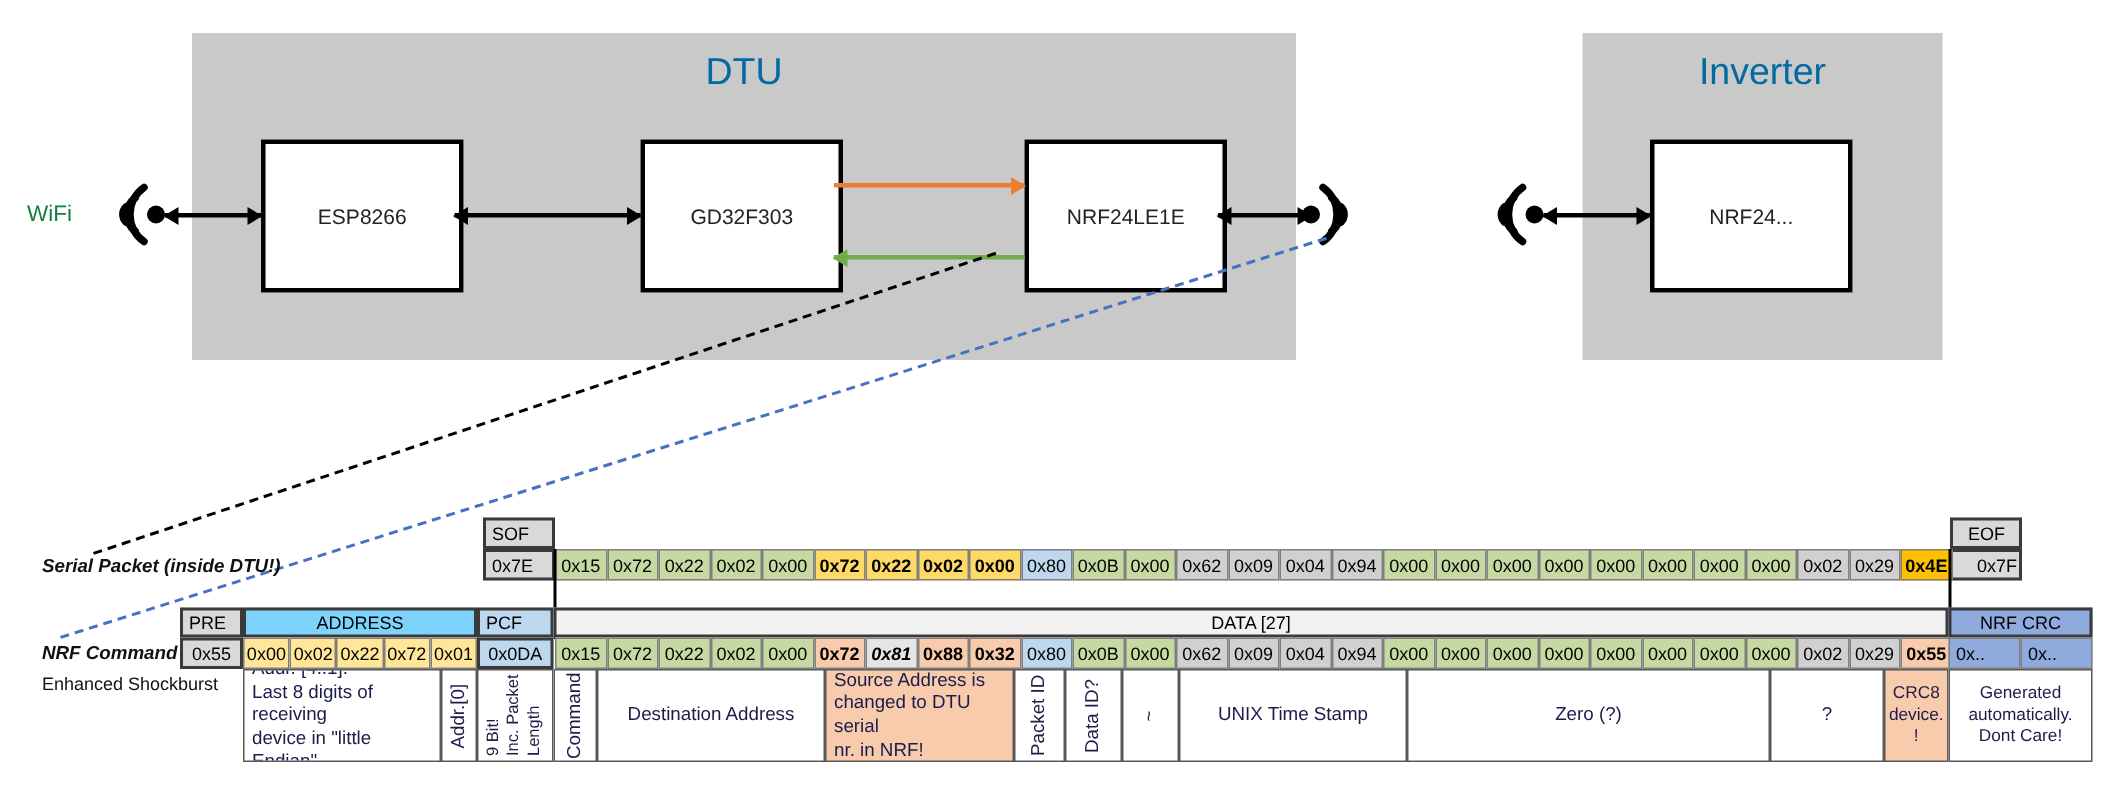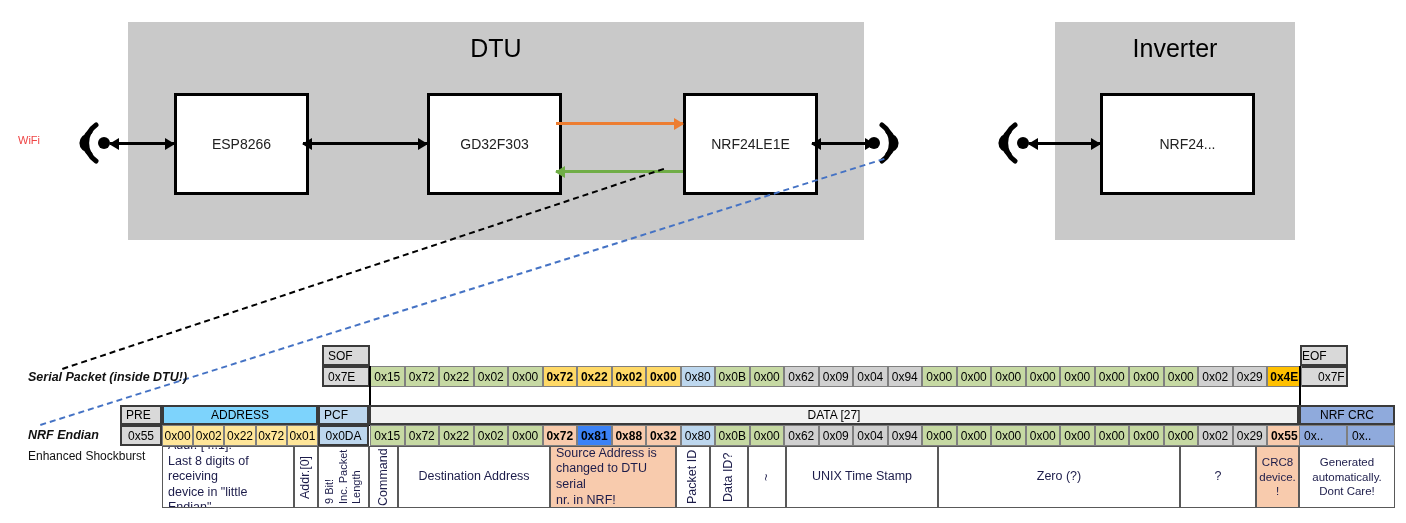--- a/index.html
+++ b/index.html
@@ -1,38 +1,38 @@
 <!DOCTYPE html>
 <html><head>
 <meta charset="utf-8">
 <style>
   html,body{margin:0;padding:0;background:#ffffff;}
   body{width:1406px;height:523px;position:relative;overflow:hidden;
        font-family:"Liberation Sans",sans-serif;color:#000;}
 
   
   .enclosure{position:absolute;background:#c9c9c9;}
-  .enclosure-title{position:absolute;width:100%;text-align:center;font-size:25px;color:#000000;}
+  .enclosure-title{position:absolute;width:100%;text-align:center;font-size:25px;color:#0369a1;}
   .chip{position:absolute;background:#fff;border:3px solid #000;
         display:flex;align-items:center;justify-content:center;
         font-size:14px;color:#222;}
 
   .harrow{position:absolute;height:3px;background:#000;}
   .harrow:before,.harrow:after{content:"";position:absolute;top:50%;
         width:0;height:0;border-top:6px solid transparent;border-bottom:6px solid transparent;}
   .harrow:before{left:-1px;transform:translateY(-50%);border-right:10px solid #000;}
   .harrow:after{right:-1px;transform:translateY(-50%);border-left:10px solid #000;}
   .harrow.right-only:before{display:none;}
   .harrow.left-only:after{display:none;}
   .harrow.orange{background:#ed7d31;}
   .harrow.orange:after{border-left-color:#ed7d31;}
   .harrow.green{background:#70ad47;}
   .harrow.green:before{border-right-color:#70ad47;}
 
-  .wifi-label{position:absolute;font-size:11px;color:#ef4444;}
+  .wifi-label{position:absolute;font-size:15px;color:#15803d;}
   .antenna{position:absolute;width:46px;height:56px;}
 
   .dashline{position:absolute;height:0;border-top:2px dashed #000;
             transform-origin:0 0;}
   .dashline.blue{border-top:2px dashed #4472c4;}
 
   
   .row-label{position:absolute;font-size:12.5px;font-style:italic;font-weight:bold;color:#111;}
   .row-label.plain{font-style:normal;font-weight:normal;font-size:12px;}
 
@@ -58,21 +58,21 @@
   <div class="enclosure-title" style="top:12px;">DTU</div>
 </div>
 
 <div class="chip" style="left:174px;top:93px;width:129px;height:96px;">ESP8266</div>
 <div class="chip" style="left:427px;top:93px;width:129px;height:96px;">GD32F303</div>
 <div class="chip" style="left:683px;top:93px;width:129px;height:96px;">NRF24LE1E</div>
 
 <div class="enclosure" style="left:1055px;top:22px;width:240px;height:218px;">
   <div class="enclosure-title" style="top:12px;">Inverter</div>
 </div>
-<div class="chip" style="left:1100px;top:93px;width:129px;height:96px;padding-left:20px;">NRF24...</div>
+<div class="chip" style="left:1100px;top:93px;width:129px;height:96px;">NRF24...</div>
 
 <div class="wifi-label" style="left:18px;top:134px;">WiFi</div>
 
 <svg class="antenna" style="left:66px;top:115px;" viewBox="0 0 46 56">
   <g fill="none" stroke="#000" stroke-width="5" stroke-linecap="round">
     <path d="M30 10 A22 22 0 0 0 30 46"></path>
     <path d="M24 17 A14 14 0 0 0 24 39"></path>
     <path d="M18 23 A7 7 0 0 0 18 33"></path>
   </g>
   <circle cx="38" cy="28" r="6" fill="#000"></circle>
@@ -104,21 +104,21 @@
 <div class="harrow" style="left:1029px;top:142px;width:71px;"></div>
 
 <div class="dashline" style="left:62px;top:368px;width:634px;transform:rotate(-18.4deg);"></div>
 <div class="dashline blue" style="left:40px;top:424px;width:885px;transform:rotate(-17.5deg);"></div>
 
 <div class="row-label" style="left:28px;top:370px;">Serial Packet (inside DTU!)</div>
 
 <div class="cell thick" style="left:322px;top:345px;width:48px;height:21px;background:#d9d9d9;justify-content:flex-start;padding-left:4px;">SOF</div>
 <div class="cell thick" style="left:322px;top:366px;width:48px;height:21px;background:#d9d9d9;justify-content:flex-start;padding-left:4px;">0x7E</div>
 
-<div class="cell thick" style="left:1300px;top:345px;width:48px;height:21px;background:#d9d9d9;justify-content:flex-start;padding-left:0;">EOF</div>
+<div class="cell thick" style="left:1300px;top:345px;width:48px;height:21px;background:#d9d9d9;justify-content:flex-start;padding-left:10px;">EOF</div>
 <div class="cell thick" style="left:1300px;top:366px;width:48px;height:21px;background:#d9d9d9;justify-content:flex-start;padding-left:16px;">0x7F</div>
 
 <div id="serial-bytes">
     <div class="cell" style="left: 370px; top: 366px; width: 34.5px; height: 21px; background: rgb(198, 217, 163);">0x15</div>
     <div class="cell" style="left: 404.5px; top: 366px; width: 34.5px; height: 21px; background: rgb(198, 217, 163);">0x72</div>
     <div class="cell" style="left: 439px; top: 366px; width: 34.5px; height: 21px; background: rgb(198, 217, 163);">0x22</div>
     <div class="cell" style="left: 473.5px; top: 366px; width: 34.5px; height: 21px; background: rgb(198, 217, 163);">0x02</div>
     <div class="cell" style="left: 508px; top: 366px; width: 34.5px; height: 21px; background: rgb(198, 217, 163);">0x00</div>
     <div class="cell bold" style="left: 542.5px; top: 366px; width: 34.5px; height: 21px; background: rgb(255, 217, 102);">0x72</div>
     <div class="cell bold" style="left: 577px; top: 366px; width: 34.5px; height: 21px; background: rgb(255, 217, 102);">0x22</div>
@@ -140,21 +140,21 @@
     <div class="cell" style="left: 1129px; top: 366px; width: 34.5px; height: 21px; background: rgb(198, 217, 163);">0x00</div>
     <div class="cell" style="left: 1163.5px; top: 366px; width: 34.5px; height: 21px; background: rgb(198, 217, 163);">0x00</div>
     <div class="cell" style="left: 1198px; top: 366px; width: 34.5px; height: 21px; background: rgb(208, 208, 208);">0x02</div>
     <div class="cell" style="left: 1232.5px; top: 366px; width: 34.5px; height: 21px; background: rgb(208, 208, 208);">0x29</div>
     <div class="cell bold" style="left: 1267px; top: 366px; width: 34.5px; height: 21px; background: rgb(255, 192, 0);">0x4E</div>
   </div>
 
 <div class="vconn" style="left:369px;top:366px;height:60px;"></div>
 <div class="vconn" style="left:1299px;top:366px;height:60px;"></div>
 
-<div class="row-label" style="left:28px;top:428px;">NRF Endian</div>
+<div class="row-label" style="left:28px;top:428px;">NRF Command</div>
 <div class="row-label plain" style="left:28px;top:449px;">Enhanced Shockburst</div>
 
 <div class="cell thick" style="left:120px;top:405px;width:42px;height:20px;background:#d9d9d9;justify-content:flex-start;padding-left:4px;">PRE</div>
 <div class="cell thick" style="left:162px;top:405px;width:156px;height:20px;background:#7dd3fc;">ADDRESS</div>
 <div class="cell thick" style="left:318px;top:405px;width:51px;height:20px;background:#bdd7ee;justify-content:flex-start;padding-left:4px;">PCF</div>
 <div class="cell thick" style="left:369px;top:405px;width:930px;height:20px;background:#f2f2f2;">DATA [27]</div>
 <div class="cell thick" style="left:1299px;top:405px;width:96px;height:20px;background:#8faadc;">NRF CRC</div>
 
 <div class="cell thick" style="left:120px;top:425px;width:42px;height:21px;background:#d9d9d9;">0x55</div>
 <div id="nrf-address-cells">
@@ -165,21 +165,21 @@
     <div class="cell" style="left: 286.8px; top: 425px; width: 31.2px; height: 21px; background: rgb(255, 230, 153);">0x01</div>
   </div>
 <div class="cell thick" style="left:318px;top:425px;width:51px;height:21px;background:#bdd7ee;">0x0DA</div>
 <div id="nrf-bytes">
     <div class="cell" style="left: 370px; top: 425px; width: 34.5px; height: 21px; background: rgb(198, 217, 163);">0x15</div>
     <div class="cell" style="left: 404.5px; top: 425px; width: 34.5px; height: 21px; background: rgb(198, 217, 163);">0x72</div>
     <div class="cell" style="left: 439px; top: 425px; width: 34.5px; height: 21px; background: rgb(198, 217, 163);">0x22</div>
     <div class="cell" style="left: 473.5px; top: 425px; width: 34.5px; height: 21px; background: rgb(198, 217, 163);">0x02</div>
     <div class="cell" style="left: 508px; top: 425px; width: 34.5px; height: 21px; background: rgb(198, 217, 163);">0x00</div>
     <div class="cell bold" style="left: 542.5px; top: 425px; width: 34.5px; height: 21px; background: rgb(248, 203, 173);">0x72</div>
-    <div class="cell bold" style="left: 577px; top: 425px; width: 34.5px; height: 21px; background: #3b82f6;">0x81</div>
+    <div class="cell bold" style="left: 577px; top: 425px; width: 34.5px; height: 21px; background: #e5e5e5; font-style: italic;">0x81</div>
     <div class="cell bold" style="left: 611.5px; top: 425px; width: 34.5px; height: 21px; background: rgb(248, 203, 173);">0x88</div>
     <div class="cell bold" style="left: 646px; top: 425px; width: 34.5px; height: 21px; background: rgb(248, 203, 173);">0x32</div>
     <div class="cell" style="left: 680.5px; top: 425px; width: 34.5px; height: 21px; background: rgb(189, 215, 238);">0x80</div>
     <div class="cell" style="left: 715px; top: 425px; width: 34.5px; height: 21px; background: rgb(198, 217, 163);">0x0B</div>
     <div class="cell" style="left: 749.5px; top: 425px; width: 34.5px; height: 21px; background: rgb(198, 217, 163);">0x00</div>
     <div class="cell" style="left: 784px; top: 425px; width: 34.5px; height: 21px; background: rgb(208, 208, 208);">0x62</div>
     <div class="cell" style="left: 818.5px; top: 425px; width: 34.5px; height: 21px; background: rgb(208, 208, 208);">0x09</div>
     <div class="cell" style="left: 853px; top: 425px; width: 34.5px; height: 21px; background: rgb(208, 208, 208);">0x04</div>
     <div class="cell" style="left: 887.5px; top: 425px; width: 34.5px; height: 21px; background: rgb(208, 208, 208);">0x94</div>
     <div class="cell" style="left: 922px; top: 425px; width: 34.5px; height: 21px; background: rgb(198, 217, 163);">0x00</div>

